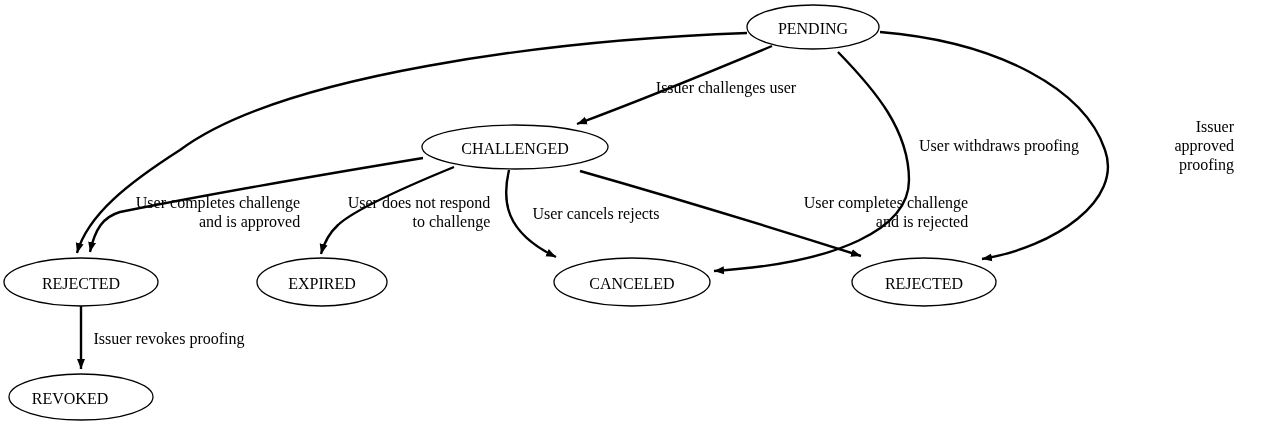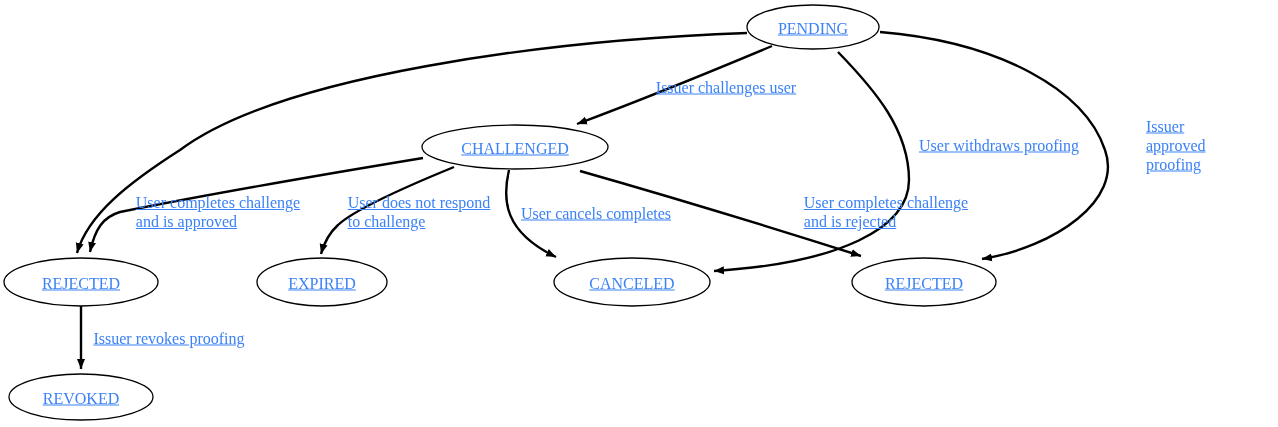--- a/index.html
+++ b/index.html
@@ -30,23 +30,22 @@
     fill: #ffffff;
     stroke: #000000;
     stroke-width: 1.3;
   }
   .node-label, .edge-label {
     position: absolute;
     transform: translate(-50%, -50%);
     font-size: 16px;
     line-height: 19px;
     white-space: pre-line;
-    text-align: left;
-    color: #3b82f6;
-    text-decoration: underline;
+    text-align: right;
+    color: #000000;
   }
 </style>
 </head>
 <body>
 
 <div class="canvas">
 
   <svg width="1278" height="427" viewBox="0 0 1278 427">
     <defs>
       <marker id="arrow" viewBox="0 0 10 10" refX="10" refY="5" markerWidth="10" markerHeight="10" orient="auto" markerUnits="userSpaceOnUse">
@@ -76,27 +75,27 @@
       <ellipse class="node-ellipse" cx="81" cy="397" rx="72" ry="23"></ellipse>
     </g>
   </svg>
 
   <div class="node-label" style="left:813px; top:28px">PENDING</div>
   <div class="node-label" style="left:515px; top:148px">CHALLENGED</div>
   <div class="node-label" style="left:81px; top:283px">REJECTED</div>
   <div class="node-label" style="left:322px; top:283px">EXPIRED</div>
   <div class="node-label" style="left:632px; top:283px">CANCELED</div>
   <div class="node-label" style="left:924px; top:283px">REJECTED</div>
-  <div class="node-label" style="left:81px; top:398px">REVOKED</div>
+  <div class="node-label" style="left:70px; top:398px">REVOKED</div>
 
   <div class="edge-label" style="left:726px; top:87px">Issuer challenges user</div>
   <div class="edge-label" style="left:999px; top:145px">User withdraws proofing</div>
   <div class="edge-label" style="left:1190px; top:145px">Issuer approved proofing</div>
   <div class="edge-label" style="left:218px; top:212px">User completes challenge
 and is approved</div>
   <div class="edge-label" style="left:419px; top:212px">User does not respond
 to challenge</div>
-  <div class="edge-label" style="left:596px; top:213px">User cancels completes</div>
+  <div class="edge-label" style="left:596px; top:213px">User cancels rejects</div>
   <div class="edge-label" style="left:886px; top:212px">User completes challenge
 and is rejected</div>
   <div class="edge-label" style="left:169px; top:338px">Issuer revokes proofing</div>
 
 </div>
 
 </body></html>

